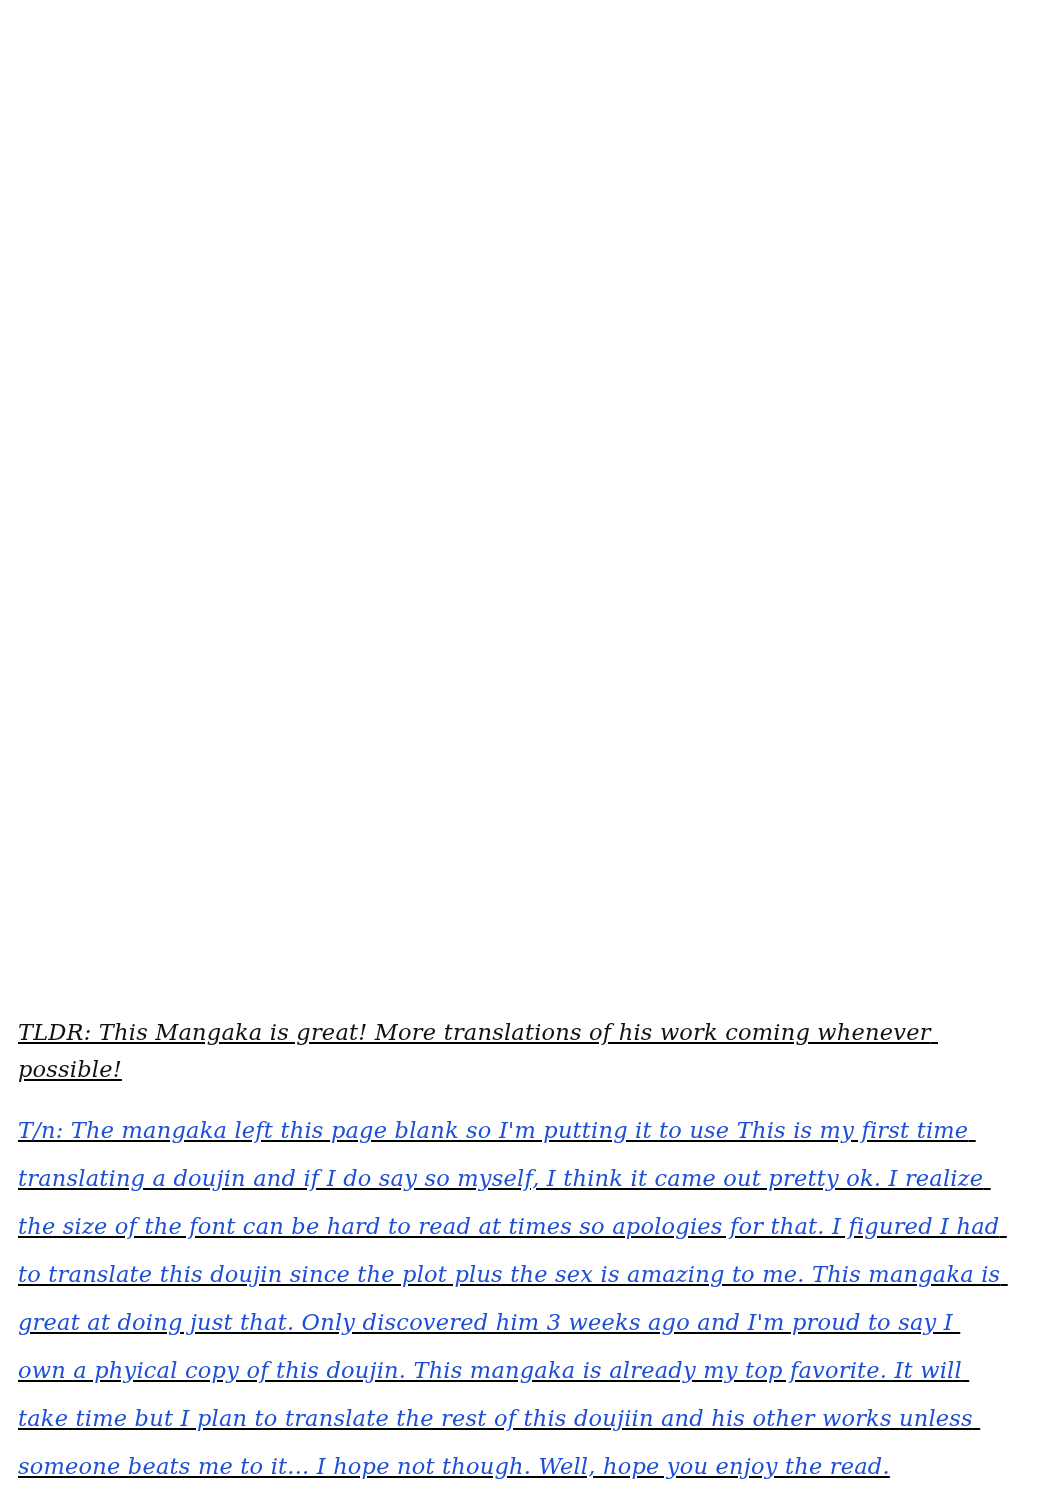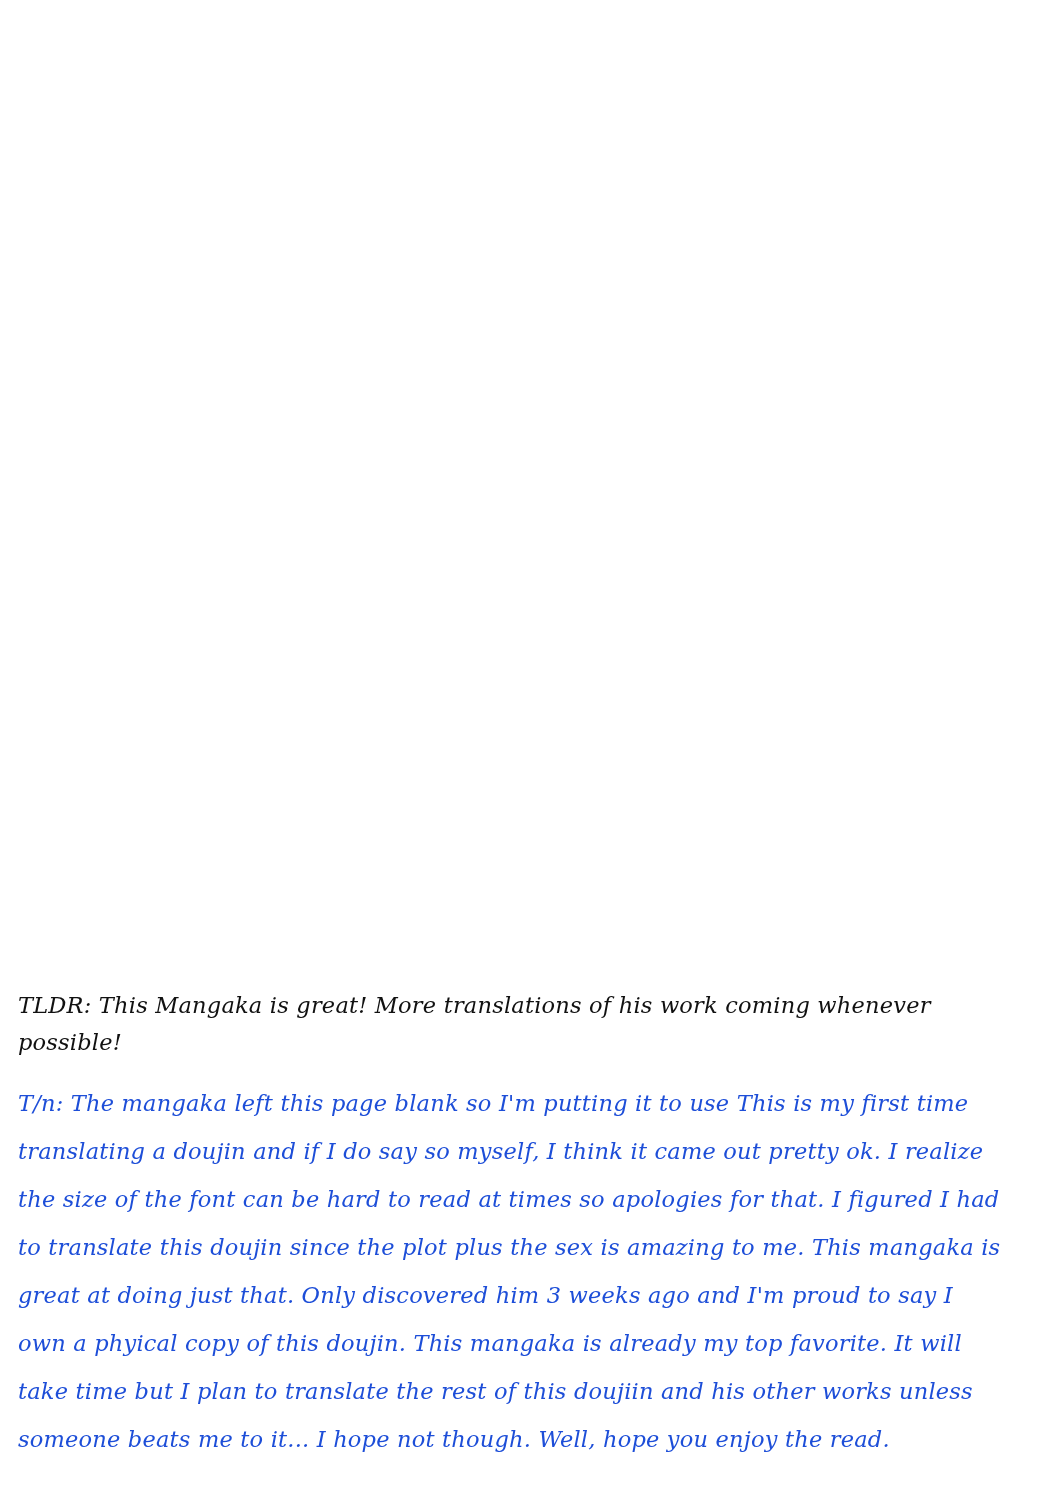--- a/index.html
+++ b/index.html
@@ -11,22 +11,23 @@
     position: relative;
     width: 1043px;
     height: 1500px;
     background: #ffffff;
     overflow: hidden;
     font-family: "DejaVu Sans", sans-serif;
   }
   .note-block {
     position: absolute;
     left: 18px;
-    top: 987px;
+    top: 1014px;
     width: 990px;
+    text-decoration: underline;
   }
   .tldr {
     font-family: "DejaVu Serif", serif;
     font-style: italic;
     font-size: 22.5px;
     line-height: 37px;
     color: #111111;
     letter-spacing: 0.2px;
     margin: 0 0 18px 0;
     white-space: pre-wrap;

